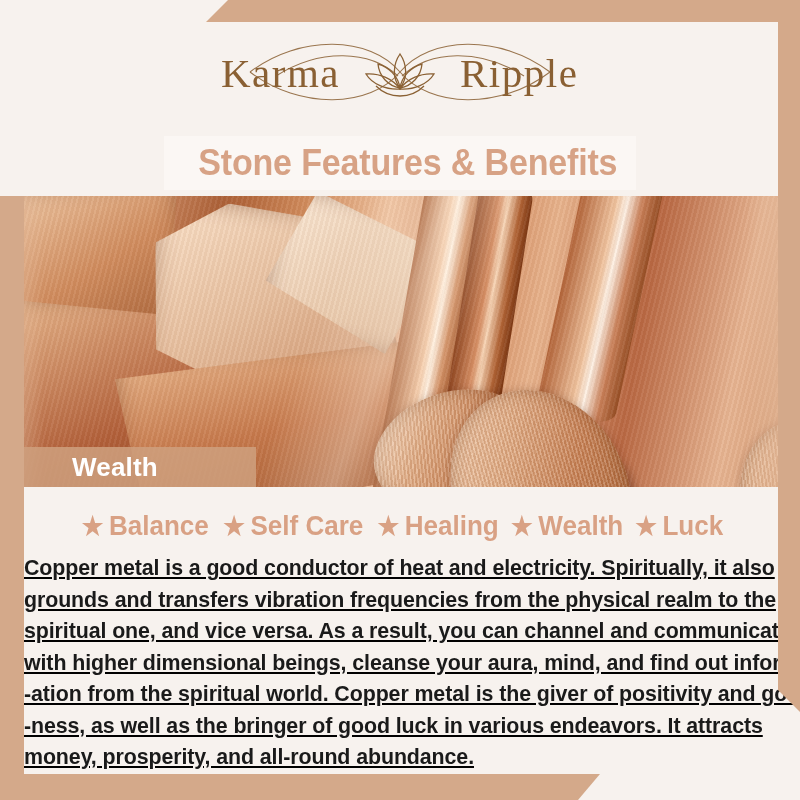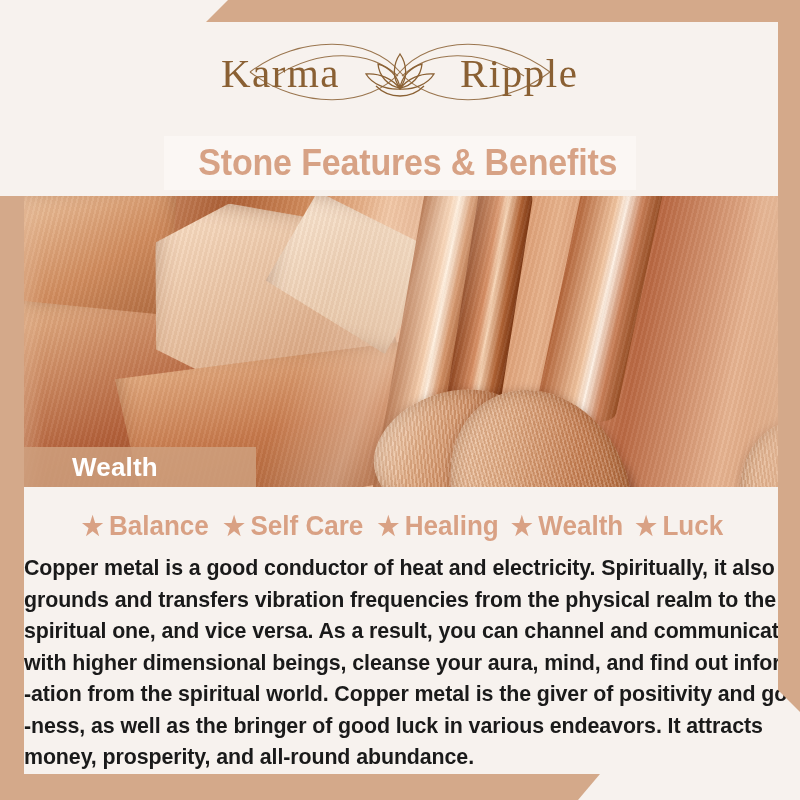--- a/index.html
+++ b/index.html
@@ -253,20 +253,21 @@
     margin: 0 6px 0 4px;
     color: #D9A184;
   }
 
   
   .body-panel {
     position: absolute;
     top: 552px; left: 24px;
     width: 752px; height: 222px;
     z-index: 3;
+    text-decoration: underline;
   }
   .body-line {
     color: #1A1A1A;
     font-family: "Liberation Sans Narrow", "Liberation Sans", sans-serif;
     font-size: 22.5px;
     font-weight: bold;
     line-height: 31.5px;
     letter-spacing: -0.1px;
     transform: scaleX(0.95);
     transform-origin: left center;

